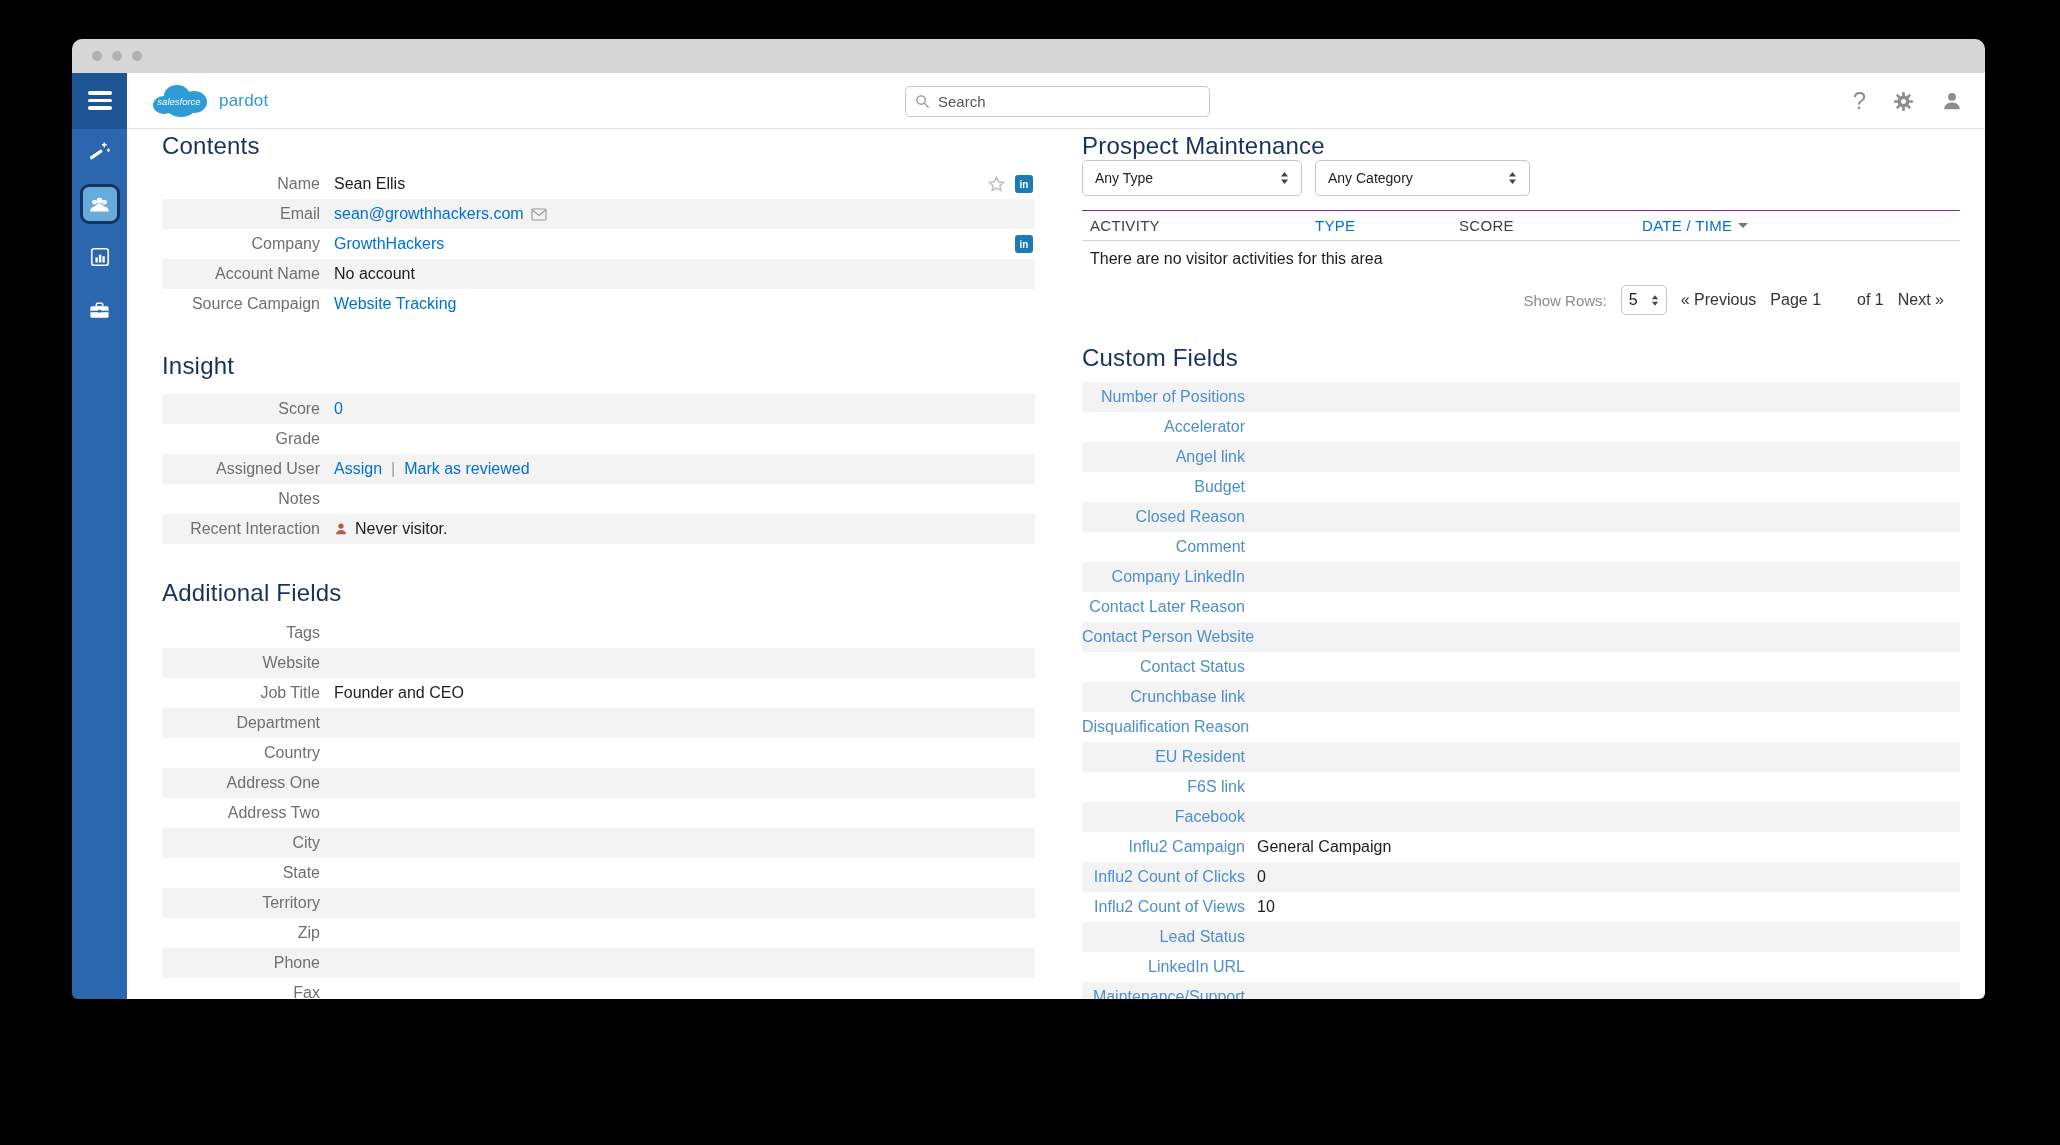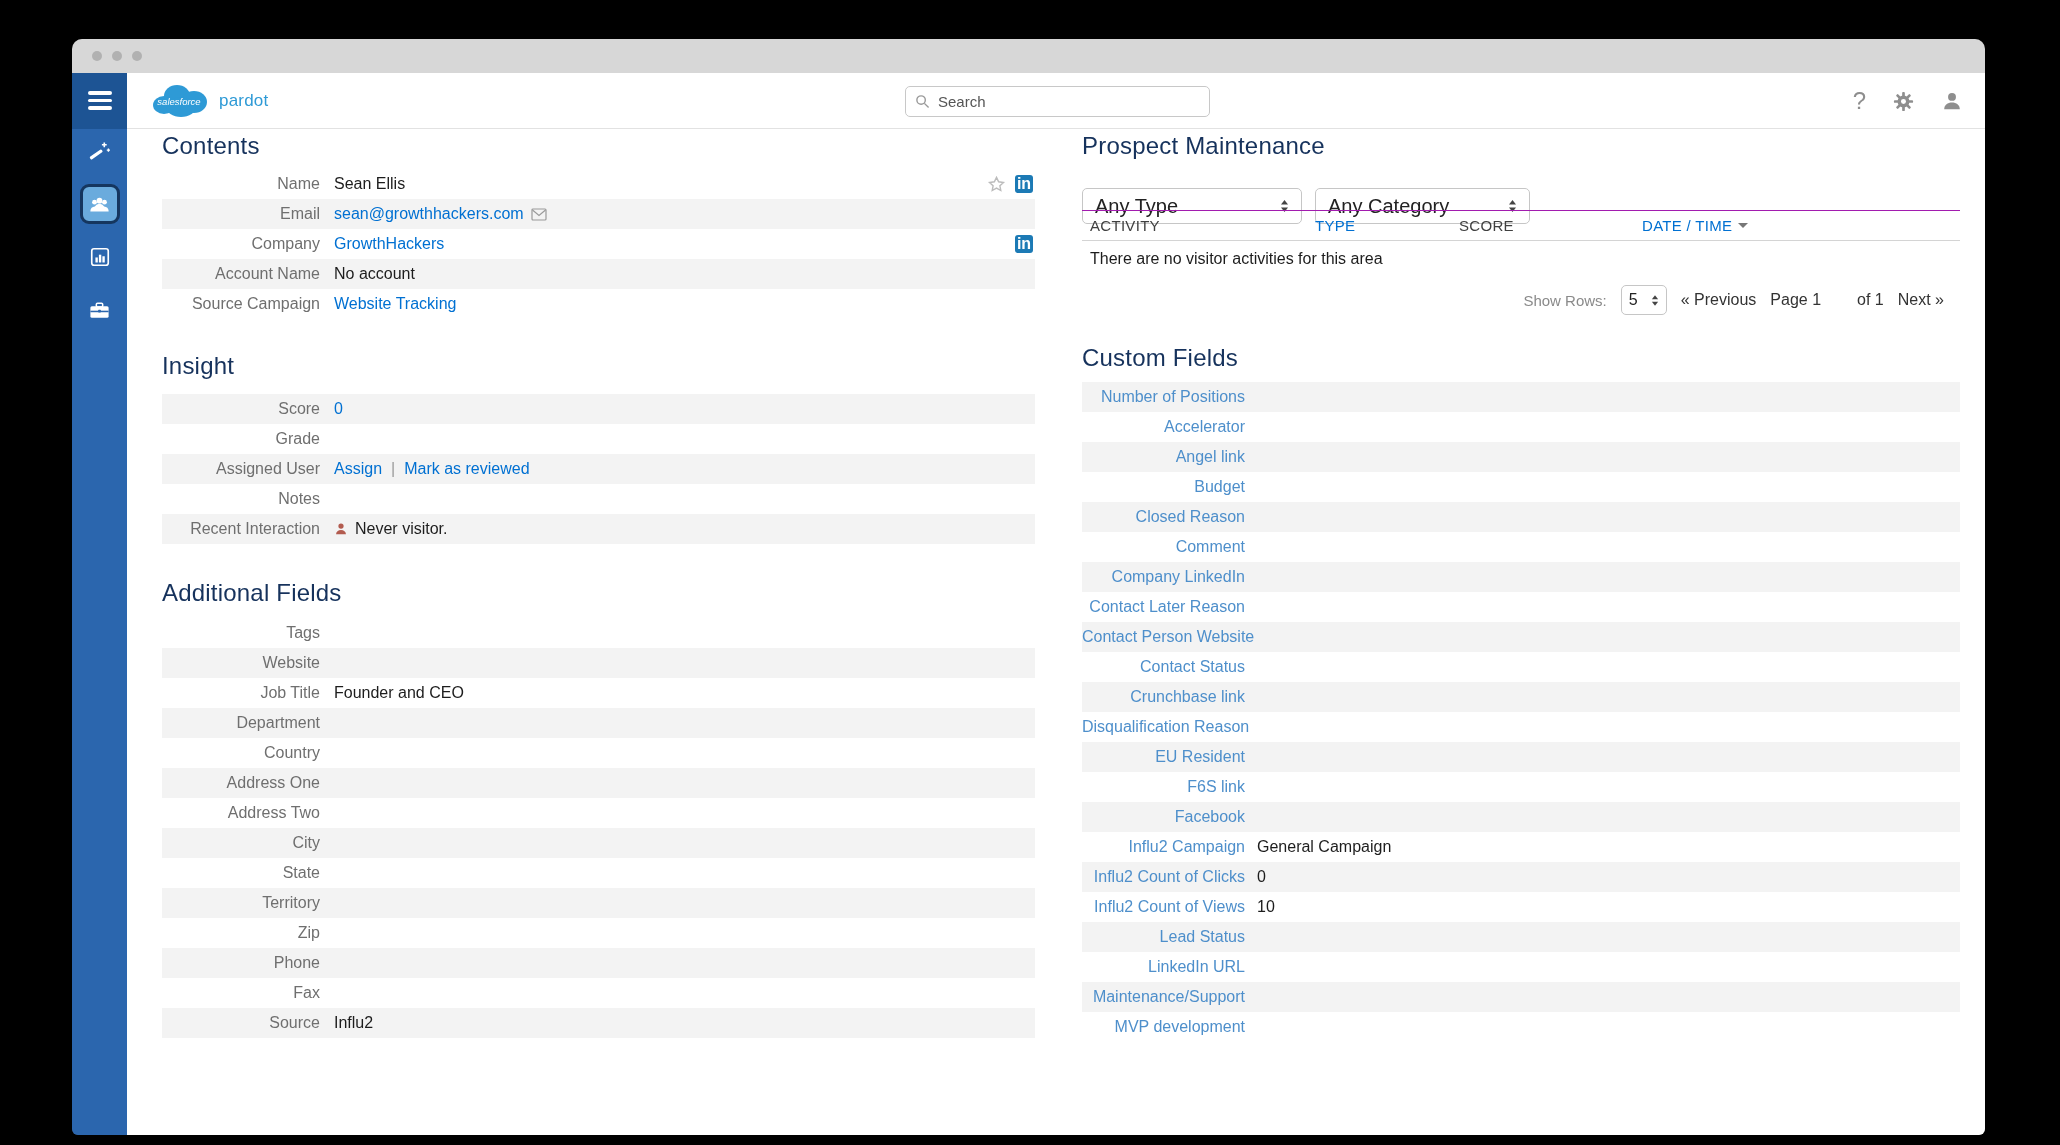--- a/index.html
+++ b/index.html
@@ -1,18 +1,18 @@
 <!DOCTYPE html>
 <html><head>
 <meta charset="utf-8">
 <style>
   html,body{margin:0;padding:0;background:#000;width:2060px;height:1145px;
     font-family:"Liberation Sans", sans-serif;-webkit-font-smoothing:antialiased;}
   *{box-sizing:border-box;}
-  .window{position:absolute;left:72px;top:39px;width:1913px;height:1096px;
+  .window{position:absolute;left:72px;top:39px;width:1913px;height:960px;
     background:#404040;border-radius:10px 10px 6px 6px;overflow:hidden;}
   
   .titlebar{position:absolute;left:0;top:0;right:0;height:34px;background:#d7d7d7;
     display:flex;align-items:center;padding-left:20px;gap:10px;}
   .tl-dot{width:10px;height:10px;border-radius:50%;background:#b1b1b1;}
   
   .appbar{position:absolute;left:0;top:34px;right:0;height:56px;background:#fff;
     border-bottom:1px solid #e2e2e2;display:flex;align-items:center;}
   .hamburger-box{width:55px;height:56px;background:#1d5494;flex:none;display:flex;
     align-items:center;justify-content:center;cursor:pointer;}
@@ -41,30 +41,30 @@
   .rows{position:absolute;}
   .row{height:30px;display:flex;align-items:center;font-size:16px;}
   .stripe-even .row:nth-child(even){background:#f3f3f3;}
   .stripe-odd  .row:nth-child(odd){background:#f3f3f3;}
   .flabel{width:158px;text-align:right;color:#6f6f6f;flex:none;white-space:nowrap;}
   .fvalue{margin-left:14px;display:flex;align-items:center;gap:7px;color:#1d1d1d;flex:1;min-width:0;}
   .trailing{margin-left:auto;display:flex;align-items:center;gap:9px;margin-right:2px;}
   a.link{color:#0070d2;text-decoration:none;cursor:pointer;}
   .sep{color:#9a9a9a;margin:0 2px;}
   .li-badge{display:inline-flex;width:18px;height:18px;background:#1c7ab5;border-radius:3px;
-    color:#fff;font-size:16px;font-weight:bold;align-items:center;justify-content:center;cursor:pointer;text-align:right;}
+    color:#fff;font-size:10px;font-weight:bold;align-items:center;justify-content:center;cursor:pointer;text-align:right;}
   
   #contents-title{left:35px;top:2px;}   #contents-rows{left:35px;top:40px;width:873px;}
   #insight-title{left:35px;top:222px;}  #insight-rows{left:35px;top:265px;width:873px;}
   #additional-title{left:35px;top:449px;} #additional-rows{left:35px;top:489px;width:873px;}
   #pa-title{left:955px;top:2px;}
   .filters{position:absolute;left:955px;top:31px;display:flex;gap:13px;}
   .select{height:36px;border:1px solid #c6c6c6;border-radius:5px;background:#fff;
     display:flex;align-items:center;justify-content:space-between;padding:12px 12px;
-    font-size:20px;color:#222;cursor:pointer;margin-top:28px;}
+    font-size:14px;color:#222;cursor:pointer;}
   .sel-type{width:220px;} .sel-cat{width:215px;}
   .pa-header{position:absolute;left:955px;top:81px;width:878px;height:31px;
     border-top:1px solid #a21caf;border-bottom:1px solid #d4d4d4;display:grid;
     grid-template-columns:225px 144px 183px auto;align-items:center;padding-left:8px;}
   .th{font-size:15px;color:#3f3f3f;letter-spacing:.3px;display:flex;align-items:center;gap:6px;}
   .th.is-link{color:#0070d2;cursor:pointer;}
   .sort-caret{width:0;height:0;border-left:5px solid transparent;border-right:5px solid transparent;
     border-top:5px solid #777;display:inline-block;}
   .pa-empty{position:absolute;left:963px;top:121px;font-size:16px;color:#1d1d1d;}
   .pagination{position:absolute;left:955px;top:155px;width:878px;height:32px;display:flex;

